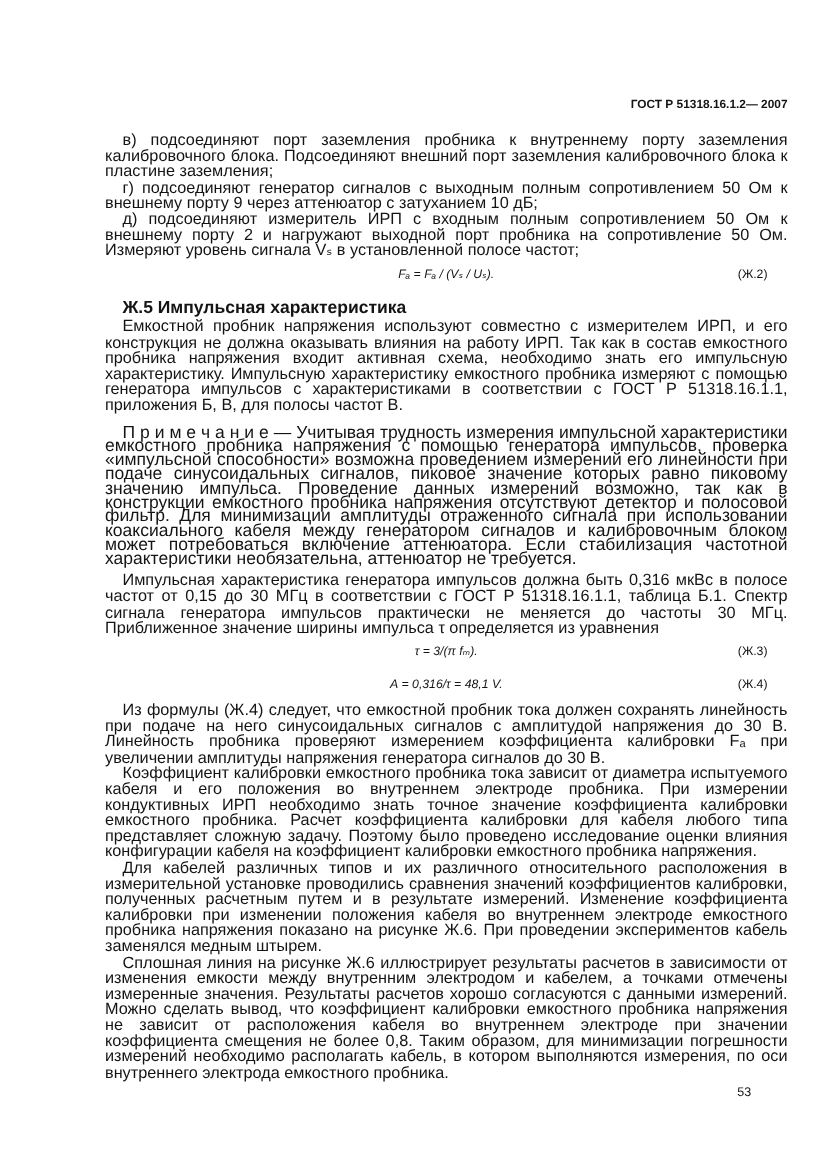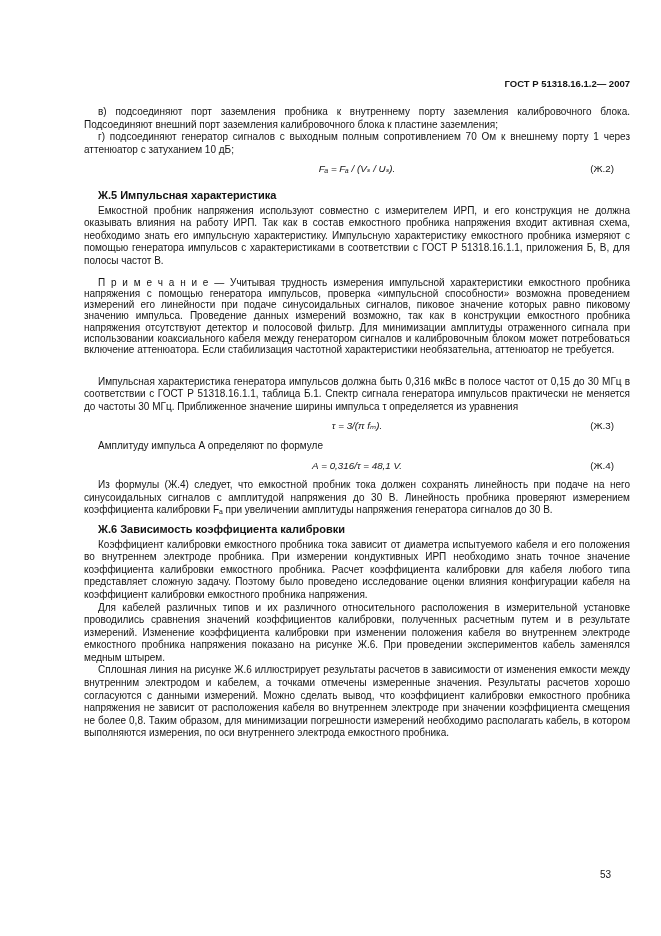--- a/index.html
+++ b/index.html
@@ -15,73 +15,72 @@
     padding: 78px 31px 0 84px;
   }
   .doc-header {
     text-align: right;
     font-weight: bold;
     font-size: 9.5px;
     line-height: 12px;
     margin-bottom: 16px;
   }
   .paragraph {
-    font-size: 10px;
+    font-size: 13px;
     line-height: 12.6px;
     text-align: justify;
     text-indent: 14px;
   }
   .heading {
-    font-size: 11px;
+    font-size: 14px;
     line-height: 12.6px;
     font-weight: bold;
     text-indent: 14px;
     margin-top: 6px;
     margin-bottom: 3px;
   }
   .note {
-    font-size: 10px;
+    font-size: 14px;
     line-height: 11.3px;
     text-align: justify;
     text-indent: 14px;
-    margin: 9px 0 20px;
+    margin: 9px 0 6px;
   }
   .formula-row {
     position: relative;
     text-align: center;
     font-size: 9.8px;
     line-height: 12.6px;
     padding: 7px 0;
   }
   .formula { font-style: italic; }
   .formula-number { position: absolute; right: 16px; font-style: normal; }
   .page-number {
     position: absolute;
-    right: 50px; bottom: 56px;
+    right: 60px; bottom: 56px;
     font-size: 10px;
   }
 </style>
 </head>
 <body>
 
 <div class="page">
   <div class="doc-header">ГОСТ Р 51318.16.1.2— 2007</div>
 
   <div class="doc-body">
       <div class="paragraph">в) подсоединяют порт заземления пробника к внутреннему порту заземления калибровочного блока. Подсоединяют внешний порт заземления калибровочного блока к пластине заземления;</div>
-      <div class="paragraph">г) подсоединяют генератор сигналов с выходным полным сопротивлением 70 Ом к внешнему порту 1 через аттенюатор с затуханием 10 дБ;</div>
+      <div class="paragraph">г) подсоединяют генератор сигналов с выходным полным сопротивлением 50 Ом к внешнему порту 9 через аттенюатор с затуханием 10 дБ;</div>
+      <div class="paragraph">д) подсоединяют измеритель ИРП с входным полным сопротивлением 50 Ом к внешнему порту 2 и нагружают выходной порт пробника на сопротивление 50 Ом. Измеряют уровень сигнала Vₛ в установленной полосе частот;</div>
       <div class="formula-row"><span class="formula">Fₐ = Fₐ / (Vₛ / Uₛ).</span><span class="formula-number">(Ж.2)</span></div>
       <div class="heading">Ж.5 Импульсная характеристика</div>
       <div class="paragraph">Емкостной пробник напряжения используют совместно с измерителем ИРП, и его конструкция не должна оказывать влияния на работу ИРП. Так как в состав емкостного пробника напряжения входит активная схема, необходимо знать его импульсную характеристику. Импульсную характеристику емкостного пробника измеряют с помощью генератора импульсов с характеристиками в соответствии с ГОСТ Р 51318.16.1.1, приложения Б, В, для полосы частот В.</div>
       <div class="note">П р и м е ч а н и е — Учитывая трудность измерения импульсной характеристики емкостного пробника напряжения с помощью генератора импульсов, проверка «импульсной способности» возможна проведением измерений его линейности при подаче синусоидальных сигналов, пиковое значение которых равно пиковому значению импульса. Проведение данных измерений возможно, так как в конструкции емкостного пробника напряжения отсутствуют детектор и полосовой фильтр. Для минимизации амплитуды отраженного сигнала при использовании коаксиального кабеля между генератором сигналов и калибровочным блоком может потребоваться включение аттенюатора. Если стабилизация частотной характеристики необязательна, аттенюатор не требуется.</div>
       <div class="paragraph">Импульсная характеристика генератора импульсов должна быть 0,316 мкВс в полосе частот от 0,15 до 30 МГц в соответствии с ГОСТ Р 51318.16.1.1, таблица Б.1. Спектр сигнала генератора импульсов практически не меняется до частоты 30 МГц. Приближенное значение ширины импульса τ определяется из уравнения</div>
       <div class="formula-row"><span class="formula">τ = 3/(π fₘ).</span><span class="formula-number">(Ж.3)</span></div>
-      <div class="paragraph">Амплитуду импульса А определяют по формуле</div>
       <div class="formula-row"><span class="formula">А = 0,316/τ = 48,1 V.</span><span class="formula-number">(Ж.4)</span></div>
       <div class="paragraph">Из формулы (Ж.4) следует, что емкостной пробник тока должен сохранять линейность при подаче на него синусоидальных сигналов с амплитудой напряжения до 30 В. Линейность пробника проверяют измерением коэффициента калибровки Fₐ при увеличении амплитуды напряжения генератора сигналов до 30 В.</div>
-      <div class="heading">Ж.6 Зависимость коэффициента калибровки</div>
       <div class="paragraph">Коэффициент калибровки емкостного пробника тока зависит от диаметра испытуемого кабеля и его положения во внутреннем электроде пробника. При измерении кондуктивных ИРП необходимо знать точное значение коэффициента калибровки емкостного пробника. Расчет коэффициента калибровки для кабеля любого типа представляет сложную задачу. Поэтому было проведено исследование оценки влияния конфигурации кабеля на коэффициент калибровки емкостного пробника напряжения.</div>
       <div class="paragraph">Для кабелей различных типов и их различного относительного расположения в измерительной установке проводились сравнения значений коэффициентов калибровки, полученных расчетным путем и в результате измерений. Изменение коэффициента калибровки при изменении положения кабеля во внутреннем электроде емкостного пробника напряжения показано на рисунке Ж.6. При проведении экспериментов кабель заменялся медным штырем.</div>
       <div class="paragraph">Сплошная линия на рисунке Ж.6 иллюстрирует результаты расчетов в зависимости от изменения емкости между внутренним электродом и кабелем, а точками отмечены измеренные значения. Результаты расчетов хорошо согласуются с данными измерений. Можно сделать вывод, что коэффициент калибровки емкостного пробника напряжения не зависит от расположения кабеля во внутреннем электроде при значении коэффициента смещения не более 0,8. Таким образом, для минимизации погрешности измерений необходимо располагать кабель, в котором выполняются измерения, по оси внутреннего электрода емкостного пробника.</div>
     </div>
 
   <div class="page-number">53</div>
 </div>
 
 </body></html>

